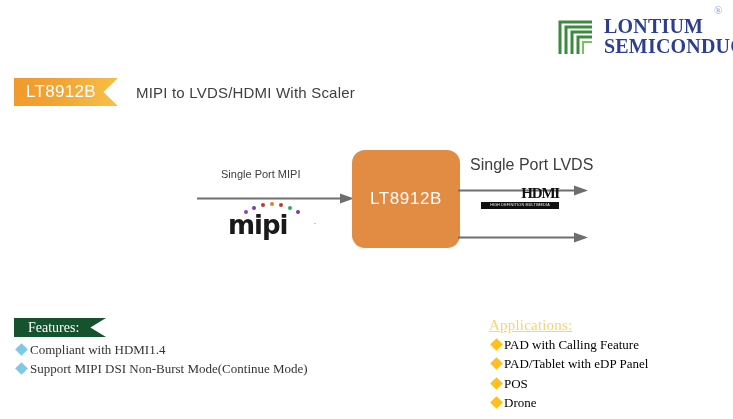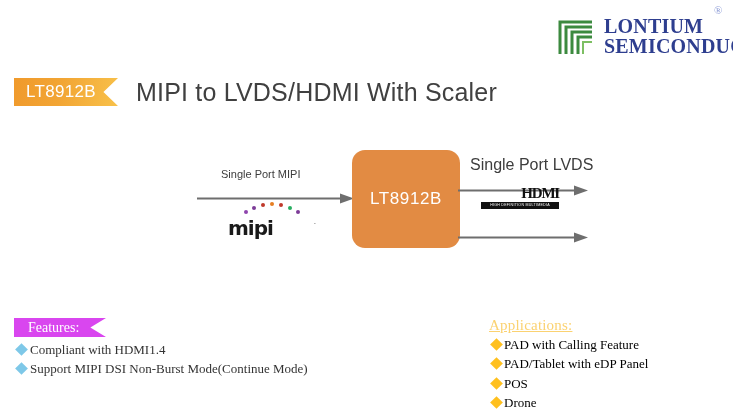--- a/index.html
+++ b/index.html
@@ -42,21 +42,21 @@
     color:#ffffff;
     font-size:17px;
     display:flex;align-items:center;
     padding-left:12px;
     box-sizing:border-box;
     letter-spacing:.3px;
   }
   .title-text{
     position:absolute;left:136px;top:0;height:28px;
     display:flex;align-items:center;
-    font-size:25px;color:#404040;letter-spacing:.2px;
+    font-size:15px;color:#404040;letter-spacing:.2px;
   }
 
   
   .diagram{position:absolute;left:0;top:140px;width:733px;height:125px;}
 
   .chip-box{
     position:absolute;left:352px;top:10px;width:108px;height:98px;
     background:#E28B43;border-radius:13px;
     display:flex;align-items:center;justify-content:center;
     color:#ffffff;font-size:17px;letter-spacing:.6px;
@@ -74,21 +74,21 @@
   .out-label{
     position:absolute;left:470px;top:16px;
     font-size:16px;color:#3D3D3D;white-space:nowrap;
   }
 
   
   .mipi{position:absolute;left:228px;top:62px;width:88px;height:34px;}
   .mipi-word{
     position:absolute;left:0;bottom:-2px;
     font-family:"DejaVu Sans", sans-serif;
-    font-size:20px;font-weight:700;color:#1A1A1A;letter-spacing:-1px;
+    font-size:26px;font-weight:700;color:#1A1A1A;letter-spacing:-1px;
     line-height:1;
   }
   .mipi-reg{
     position:absolute;right:0;bottom:9px;font-size:7px;color:#555;
   }
   .mipi-dots{position:absolute;left:16px;top:0;width:60px;height:12px;}
   .mipi-dots i{position:absolute;width:4px;height:4px;border-radius:50%;display:block;}
 
   
   .hdmi{position:absolute;left:481px;top:45px;width:78px;height:26px;}
@@ -105,21 +105,21 @@
     font-size:3.6px;line-height:7px;text-align:center;
     letter-spacing:.25px;
     font-family:"Liberation Sans", sans-serif;
     overflow:hidden;
   }
 
   
   .features{position:absolute;left:14px;top:318px;width:330px;}
   .feat-badge{
     width:92px;height:19px;
-    background:#d946ef;
+    background:#14532d;
     -webkit-clip-path:polygon(0 0,100% 0,83% 50%,100% 100%,0 100%);
     clip-path:polygon(0 0,100% 0,83% 50%,100% 100%,0 100%);
     color:#ffffff;
     font-family:"Liberation Serif", serif;
     font-size:14px;
     display:flex;align-items:center;
     padding-left:14px;box-sizing:border-box;
   }
   .feat-list{margin:5px 0 0 0;padding:0;list-style:none;}
   .feat-list li{

